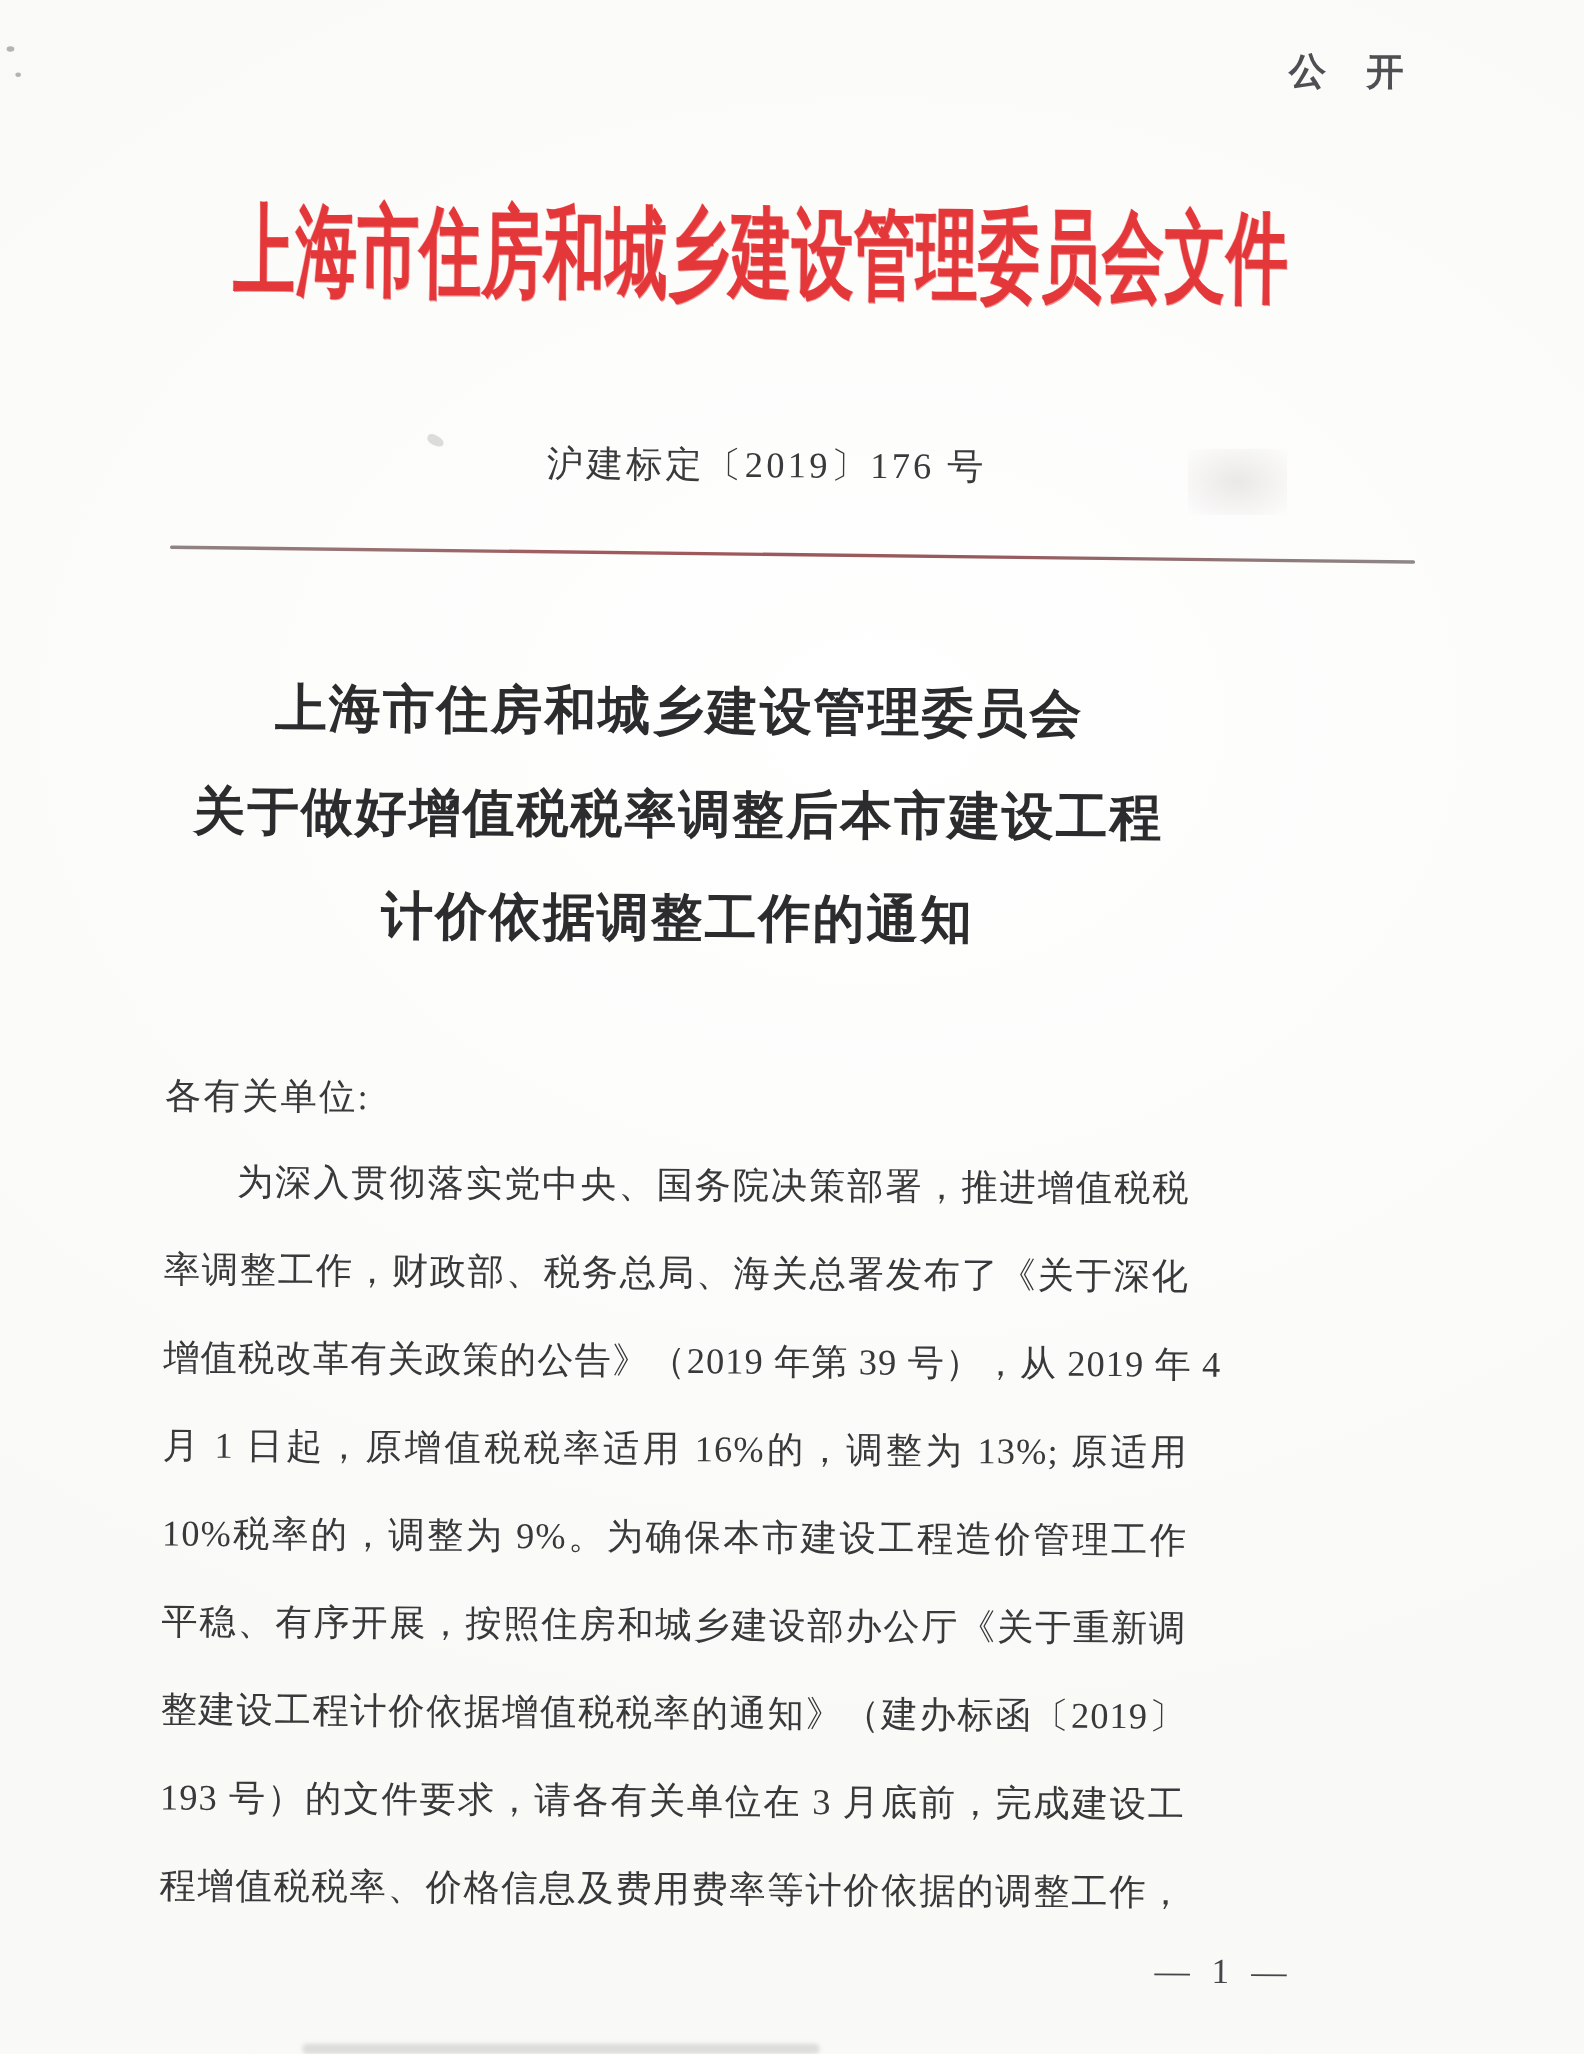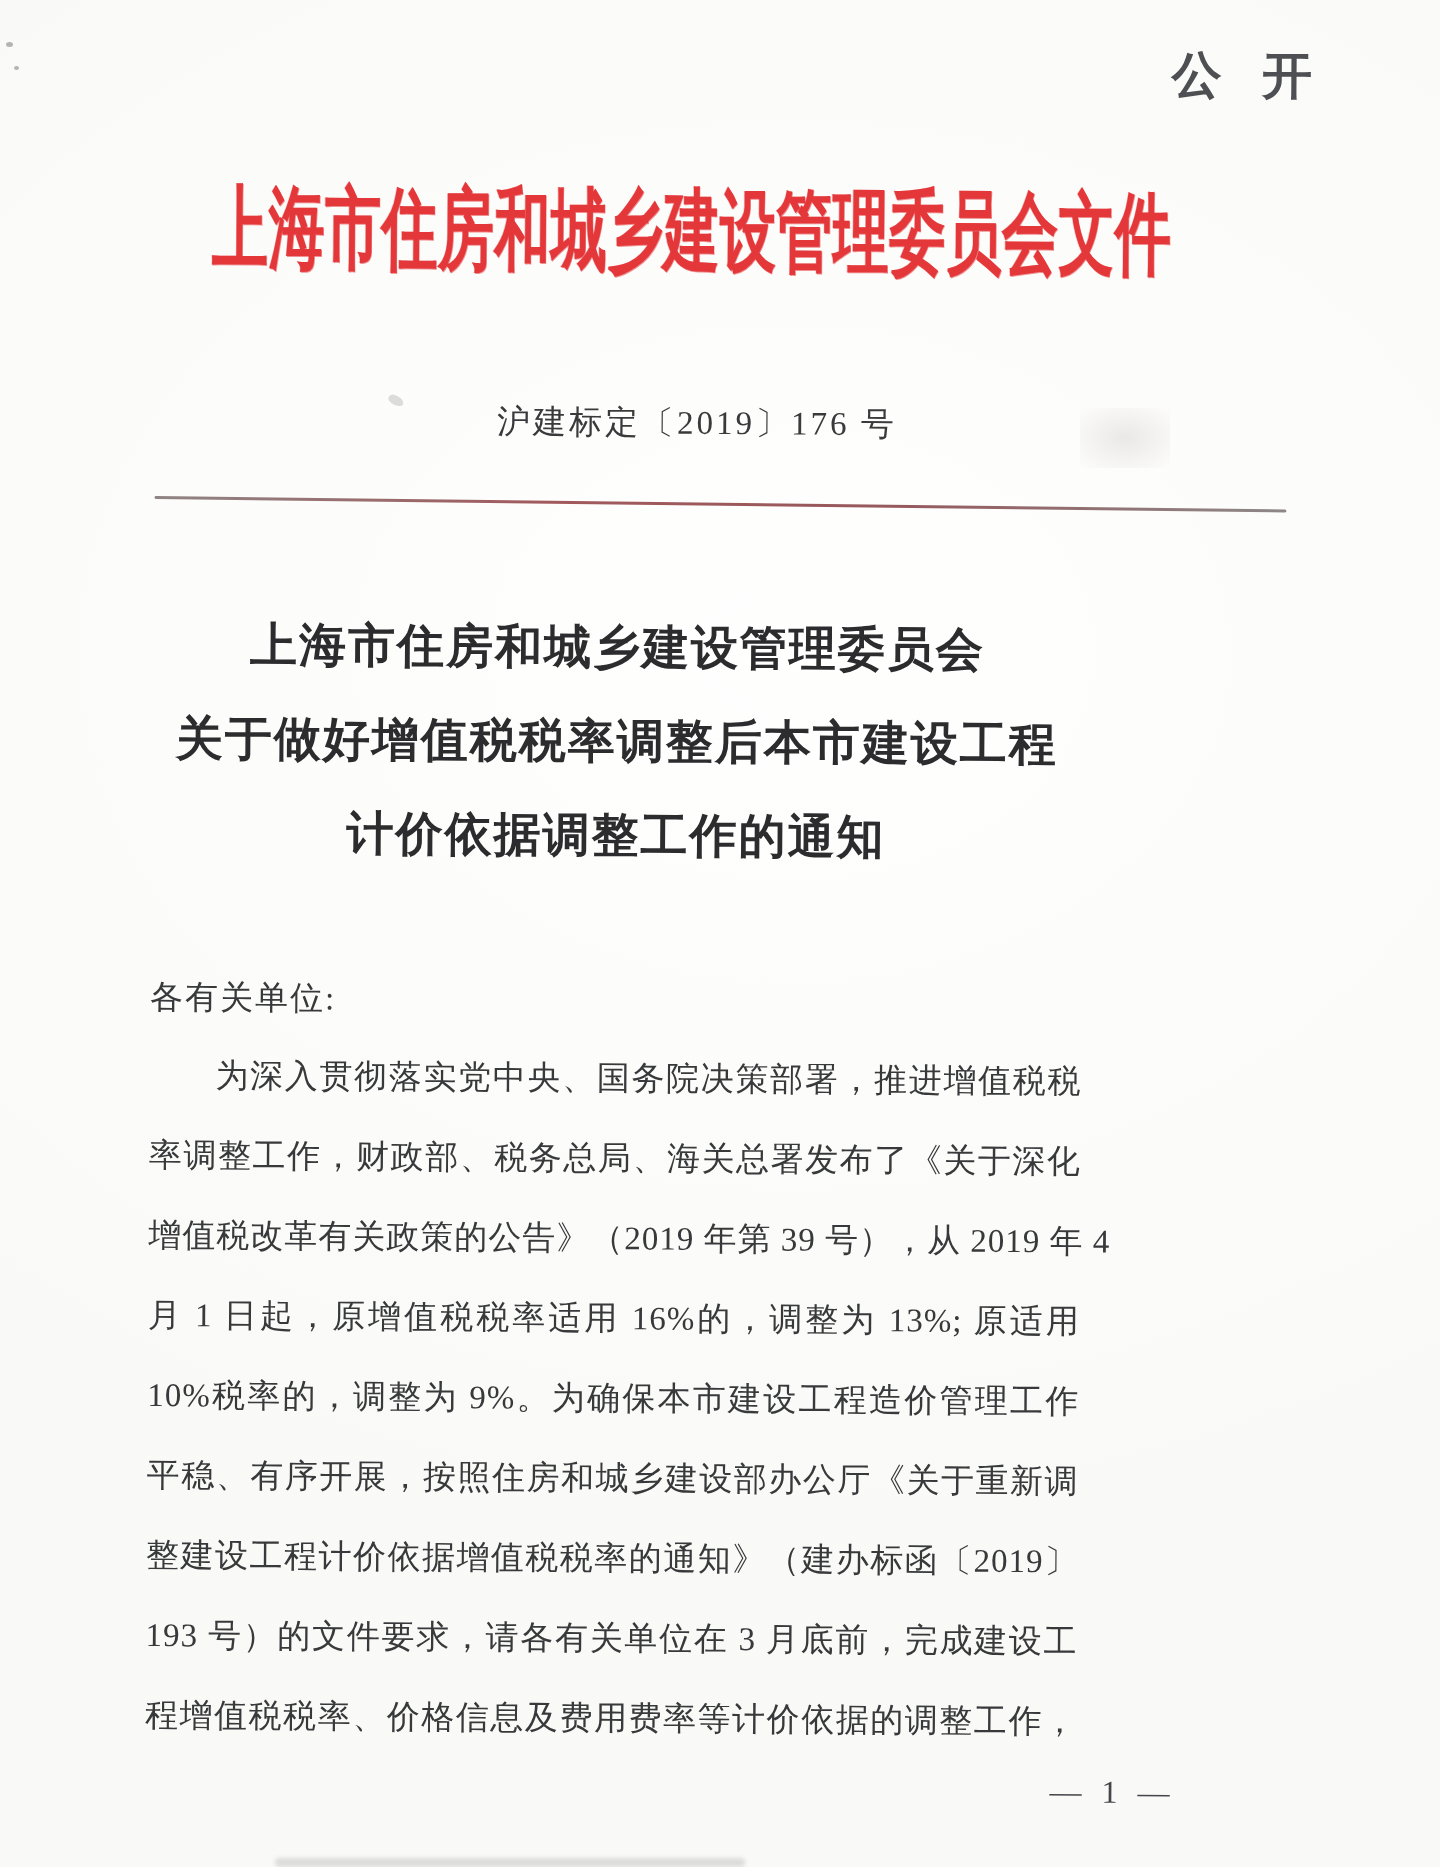--- a/index.html
+++ b/index.html
@@ -21,21 +21,21 @@
   .tilt {
     position: absolute;
     inset: 0;
     transform: rotate(0.40deg);
     transform-origin: 300px 0;
   }
   .classification {
     position: absolute;
     top: 36px;
     left: 1172px;
-    font-size: 50px;
+    font-size: 34px;
     font-weight: bold;
     letter-spacing: 14px;
     color: #4d4f52;
   }
   .red-header {
     position: absolute;
     top: 168px;
     left: 0;
     width: 100%;
     text-align: center;

